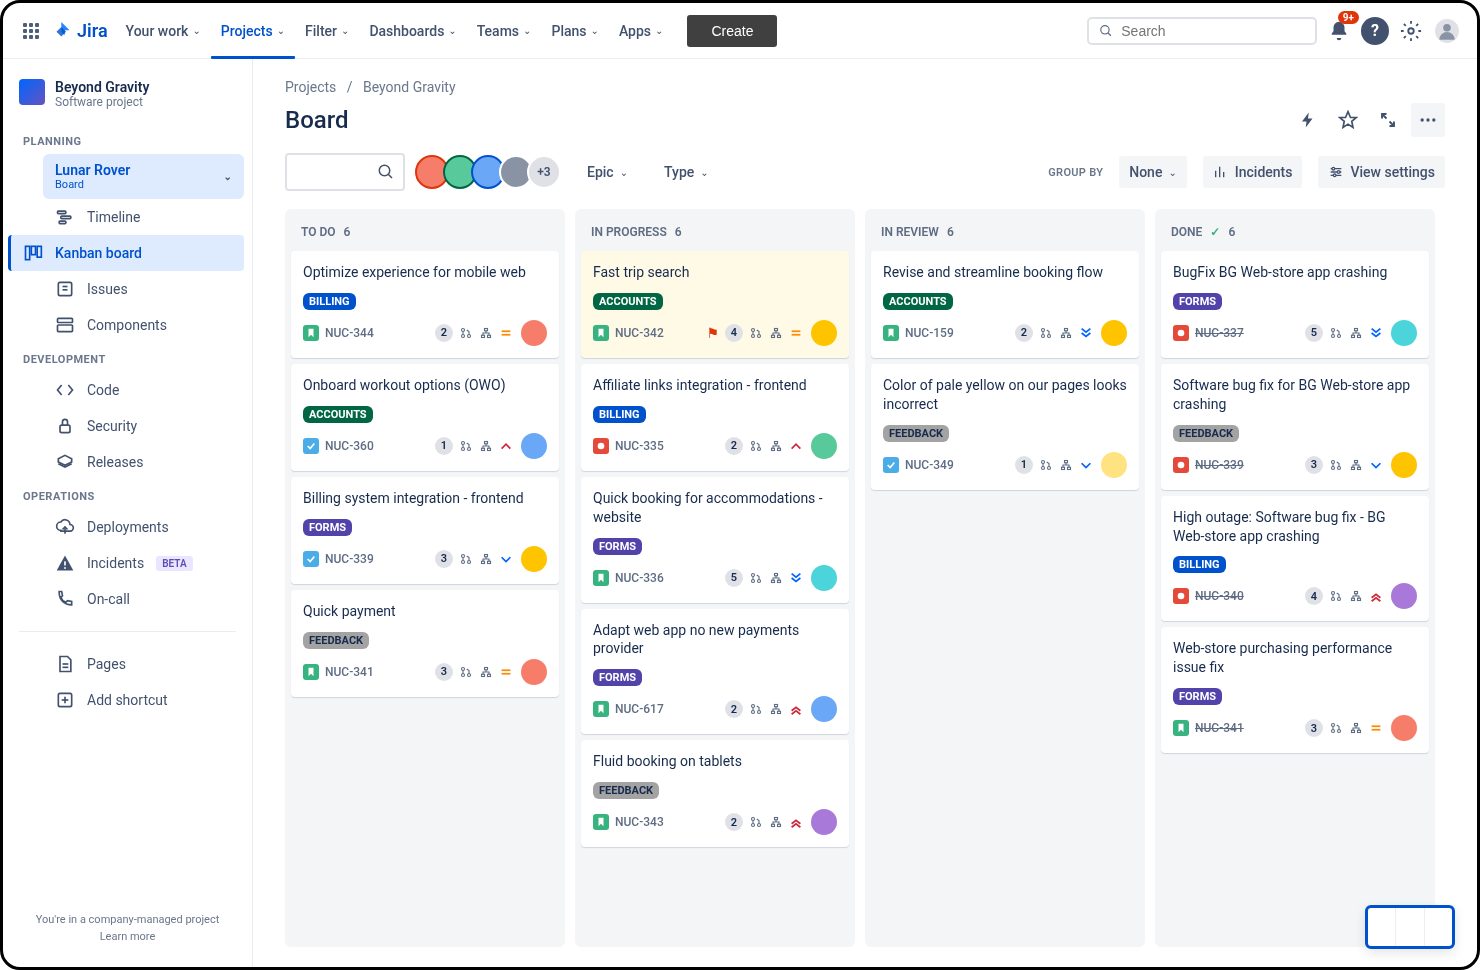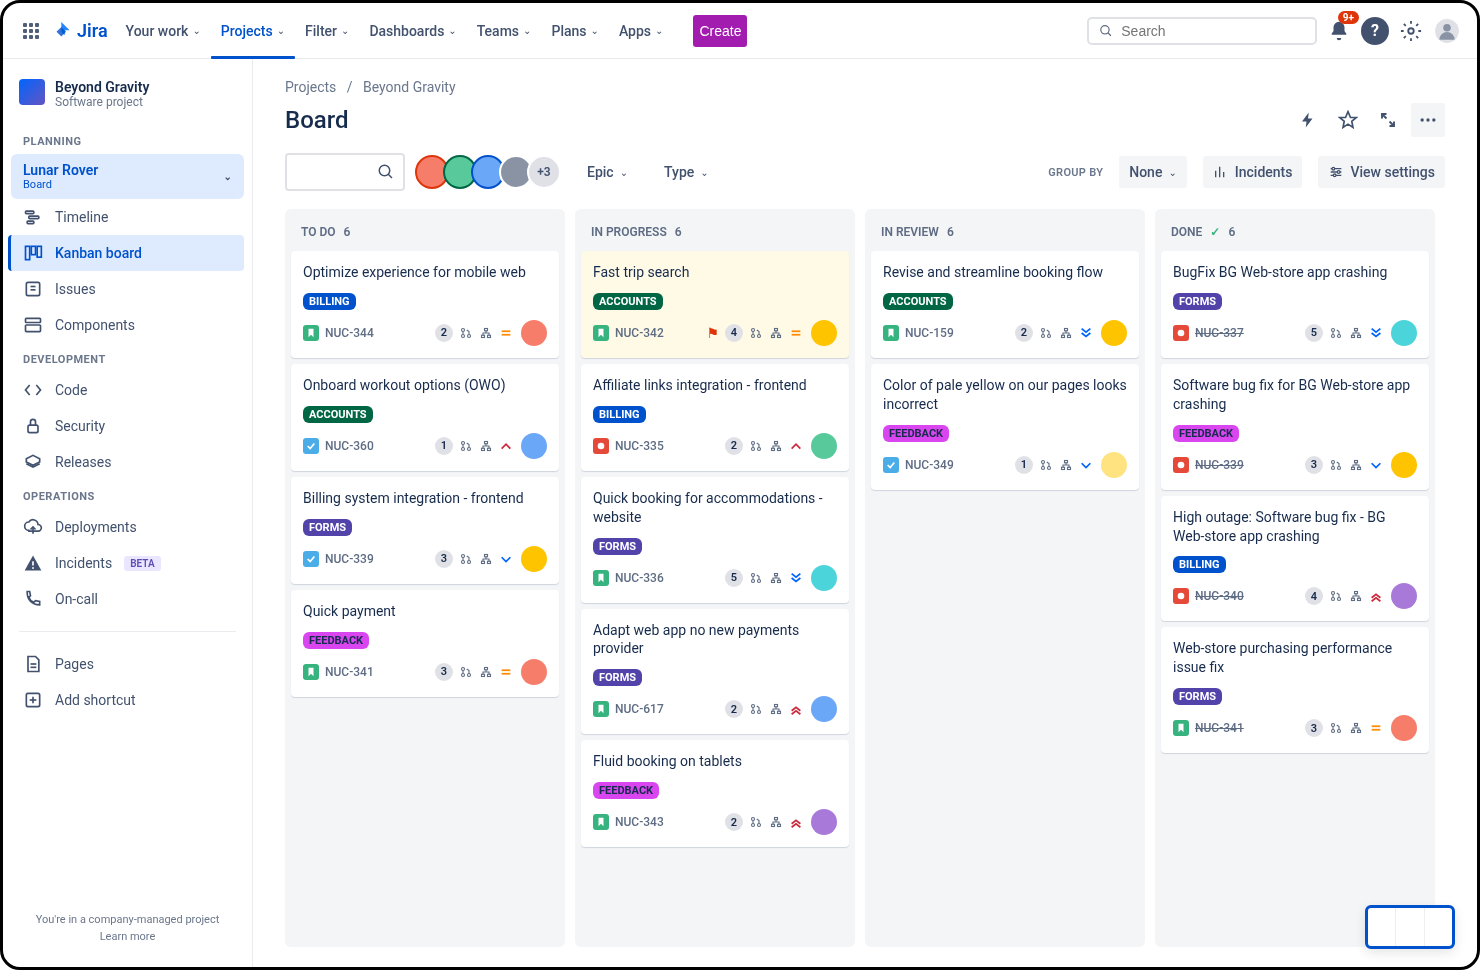--- a/index.html
+++ b/index.html
@@ -6,35 +6,35 @@
 body { font-family: -apple-system, BlinkMacSystemFont, "Segoe UI", Roboto, sans-serif; font-size: 14px; color: #172B4D; background: #fff; width: 1480px; height: 970px; overflow: hidden; border: 3px solid #000; border-radius: 20px; position: relative; }
 .topnav { height: 56px; border-bottom: 1px solid #ebecf0; display: flex; align-items: center; padding: 0 16px; gap: 8px; }
 .apps-icon { width: 24px; height: 24px; display: grid; grid-template-columns: repeat(3,4px); grid-template-rows: repeat(3,4px); gap: 2px; padding: 4px; cursor: pointer; }
 .apps-icon span { background: #505F79; border-radius: 1px; }
 .jira-logo { display: flex; align-items: center; gap: 4px; color: #0052CC; font-size: 18px; font-weight: 600; cursor: pointer; }
 .jira-logo svg { width: 22px; height: 22px; }
 .nav-item { padding: 8px 10px; color: #42526E; font-weight: 500; cursor: pointer; display: flex; align-items: center; gap: 4px; border-radius: 3px; }
 .nav-item.active { color: #0052CC; position: relative; }
 .nav-item.active::after { content: ''; position: absolute; bottom: -12px; left: 0; right: 0; height: 3px; background: #0052CC; border-radius: 1px; }
 .chev { font-size: 10px; color: #42526E; }
-.create-btn { background: #a21caf; color: #fff; padding: 8px 6px; border: none; border-radius: 3px; font-weight: 500; font-size: 14px; cursor: pointer; margin-left: 12px; }
+.create-btn { background: #404040; color: #fff; padding: 8px 24px; border: none; border-radius: 3px; font-weight: 500; font-size: 14px; cursor: pointer; margin-left: 6px; }
 .spacer { flex: 1; }
 .search-box { display: flex; align-items: center; border: 2px solid #DFE1E6; border-radius: 5px; padding: 4px 10px; width: 230px; gap: 8px; }
 .search-box input { border: none; outline: none; font-size: 14px; width: 100%; }
 .top-icon { width: 28px; height: 28px; border-radius: 50%; display: flex; align-items: center; justify-content: center; color: #42526E; cursor: pointer; position: relative; }
 .top-icon.filled { background: #42526E; color: #fff; }
 .badge { position: absolute; top: -6px; right: -6px; background: #DE350B; color: #fff; font-size: 10px; font-weight: 700; padding: 1px 5px; border-radius: 8px; }
 .layout { display: flex; height: calc(100% - 56px); }
 .sidebar { width: 250px; border-right: 1px solid #ebecf0; padding: 16px 8px; overflow-y: auto; display: flex; flex-direction: column; }
 .project-header { display: flex; gap: 10px; padding: 4px 8px 16px; }
 .project-icon { width: 26px; height: 26px; background: linear-gradient(135deg,#0065FF,#6554C0); border-radius: 4px; }
 .project-title { font-weight: 600; font-size: 14px; color: #172B4D; }
 .project-sub { font-size: 12px; color: #6B778C; }
 .side-section { font-size: 11px; font-weight: 700; color: #6B778C; letter-spacing: 0.5px; padding: 10px 12px 6px; }
-.side-item { display: flex; align-items: center; gap: 12px; padding: 8px 12px; color: #42526E; border-radius: 4px; cursor: pointer; font-size: 14px; }
+.side-item { display: flex; align-items: center; gap: 12px; padding: 8px 12px; color: #42526E; border-radius: 4px; cursor: pointer; font-size: 14px; margin-left: 32px; }
 .side-item.selected { background: #DEEBFF; color: #0052CC; font-weight: 500; }
 .side-item.expandable { background: #DEEBFF; color: #0052CC; font-weight: 600; border-radius: 6px; }
 .side-item .sub { font-size: 11px; color: #0052CC; display: block; font-weight: 400; }
 .side-icon { width: 20px; height: 20px; display: flex; align-items: center; justify-content: center; }
 .beta-badge { font-size: 10px; background: #EAE6FF; color: #5E4DB2; padding: 2px 6px; border-radius: 3px; font-weight: 600; }
 .sidebar-divider { height: 1px; background: #ebecf0; margin: 14px 8px; }
 .sidebar-footer { margin-top: auto; text-align: center; font-size: 11px; color: #6B778C; padding: 8px; }
 .sidebar-footer a { color: #6B778C; text-decoration: none; display: block; margin-top: 4px; }
 .main { flex: 1; padding: 20px 32px; overflow: hidden; display: flex; flex-direction: column; }
 .breadcrumb { font-size: 14px; color: #6B778C; margin-bottom: 8px; }
@@ -56,21 +56,21 @@
 .column { background: #F4F5F7; border-radius: 6px; width: 280px; flex-shrink: 0; padding: 10px 6px; }
 .col-head { font-size: 12px; font-weight: 600; color: #5E6C84; padding: 6px 10px 12px; display: flex; align-items: center; gap: 8px; }
 .done-check { color: #36B37E; }
 .card { background: #fff; border-radius: 4px; padding: 12px; margin-bottom: 6px; box-shadow: 0 1px 1px rgba(9,30,66,0.15); cursor: pointer; }
 .card.hl { background: #FFFAE6; }
 .card-title { font-size: 14px; color: #172B4D; margin-bottom: 10px; line-height: 1.35; }
 .epic { display: inline-block; font-size: 11px; font-weight: 700; padding: 2px 6px; border-radius: 6px; margin-bottom: 10px; }
 .epic.billing { background: #0052CC; color: #fff; }
 .epic.accounts { background: #006644; color: #fff; }
 .epic.forms { background: #5243AA; color: #fff; }
-.epic.feedback { background: #d946ef; color: #172B4D; }
+.epic.feedback { background: #a3a3a3; color: #172B4D; }
 .card-foot { display: flex; align-items: center; gap: 6px; }
 .issue-icon { width: 16px; height: 16px; border-radius: 3px; display: flex; align-items: center; justify-content: center; flex-shrink: 0; }
 .issue-icon.story { background: #36B37E; }
 .issue-icon.task { background: #4BADE8; }
 .issue-icon.bug { background: #E5493A; }
 .issue-key { font-size: 12px; color: #5E6C84; font-weight: 500; }
 .issue-key.done { text-decoration: line-through; }
 .card-foot .sp { flex: 1; }
 .count-badge { background: #DFE1E6; color: #172B4D; font-size: 11px; font-weight: 600; min-width: 18px; height: 18px; border-radius: 9px; display: flex; align-items: center; justify-content: center; padding: 0 5px; }
 .mini-icon { width: 14px; height: 14px; display: flex; align-items: center; justify-content: center; color: #5E6C84; }

